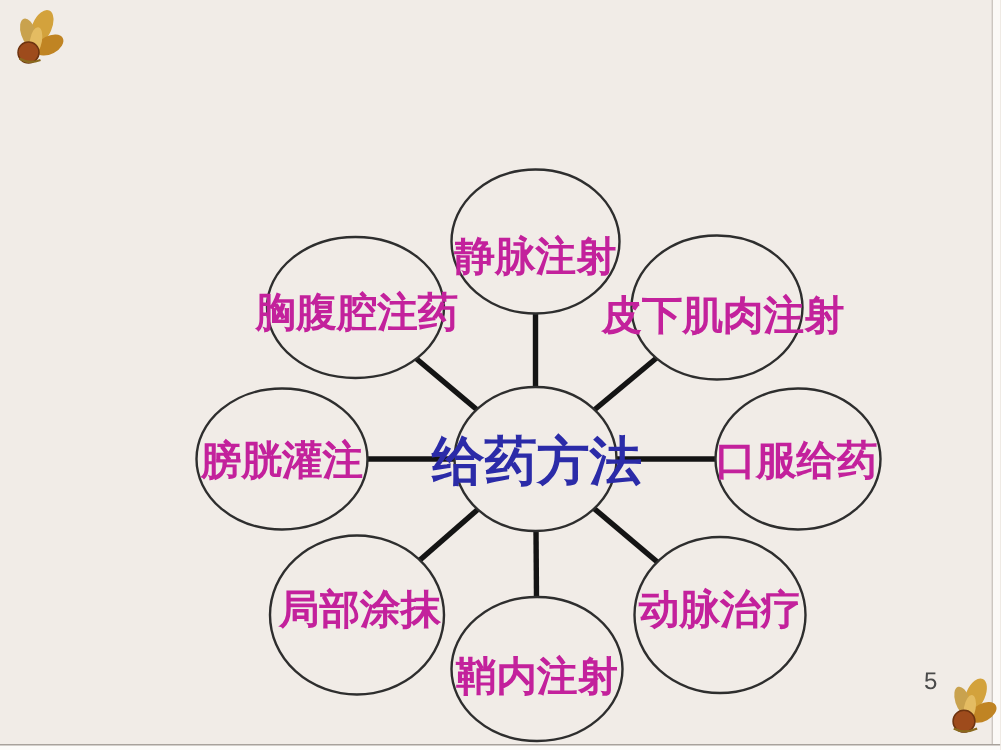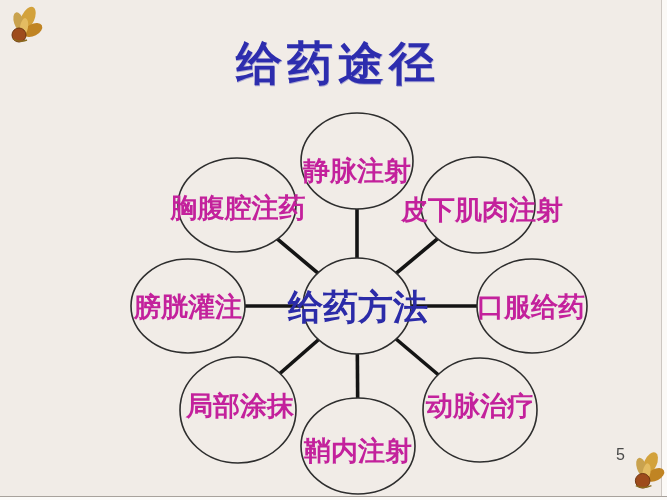--- a/index.html
+++ b/index.html
@@ -66,21 +66,20 @@
   .deco.bottom-right { left: 630px; top: 448px; }
 </style>
 </head>
 <body>
 
 <div class="stage">
 
   <div class="right-strip"></div>
   <div class="bottom-strip"></div>
 
-  <div class="slide-title">给药途径</div>
 
   <svg class="diagram-svg" width="667" height="500" viewBox="0 0 667 500">
 
     <g stroke="#141414" stroke-width="3.6">
       <line x1="357" y1="161" x2="357" y2="306"></line>
       <line x1="478" y1="205" x2="357" y2="306"></line>
       <line x1="532" y1="306" x2="357" y2="306"></line>
       <line x1="480" y1="410" x2="357" y2="306"></line>
       <line x1="358" y1="446" x2="357" y2="306"></line>
       <line x1="238" y1="410" x2="357" y2="306"></line>

